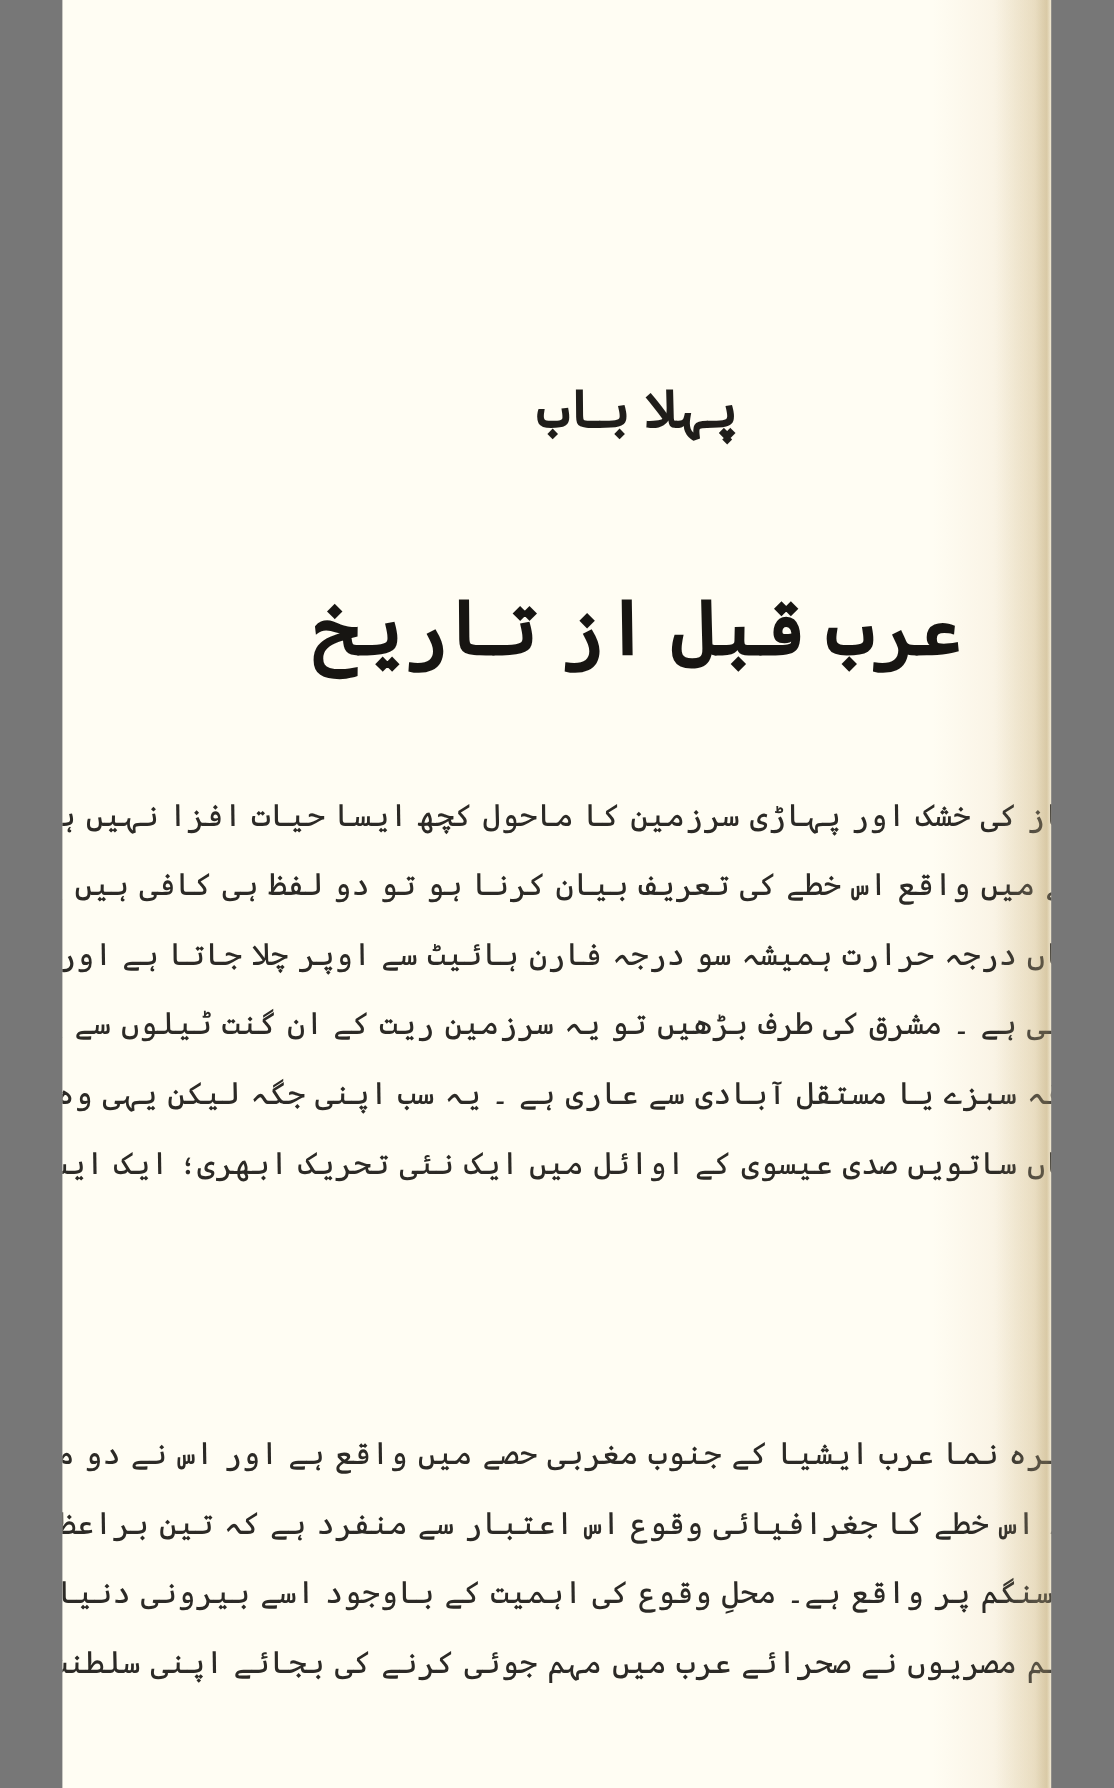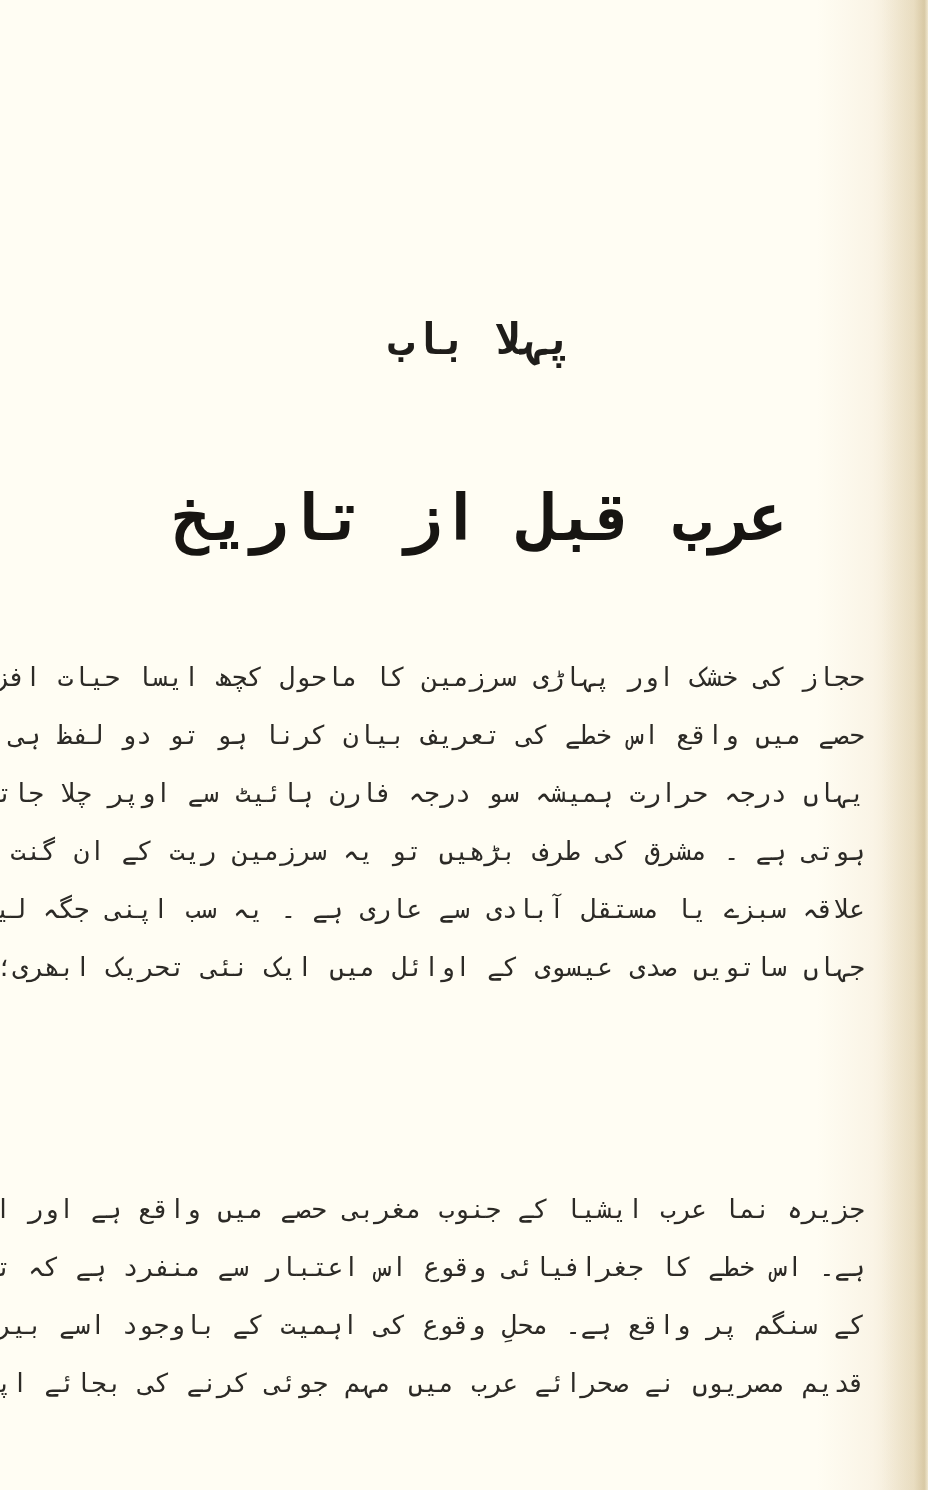--- a/index.html
+++ b/index.html
@@ -2,33 +2,33 @@
 <html lang="ur" dir="rtl"><head>
 <meta charset="utf-8">
 <style>
   html, body {
     margin: 0;
     padding: 0;
     background: #777;
   }
   .page {
     position: relative;
-    width: 928px;
+    width: 824px;
     height: 1490px;
     margin: 0 auto;
     background:
       linear-gradient(90deg,
         #fffdf3 0%,
         #fffdf3 88%,
         #faf4e6 94%,
         #efe5cd 98.5%,
         #e7dabb 99.6%,
         #f2ead6 100%);
     overflow: hidden;
-    font-family: Liberation Mono, monospace;
+    font-family: Liberation Sans, sans-serif;
     color: #2c2a26;
     direction: rtl;
   }
   
   .edge-shade {
     position: absolute;
     top: 0;
     right: 0;
     width: 46px;
     height: 100%;

